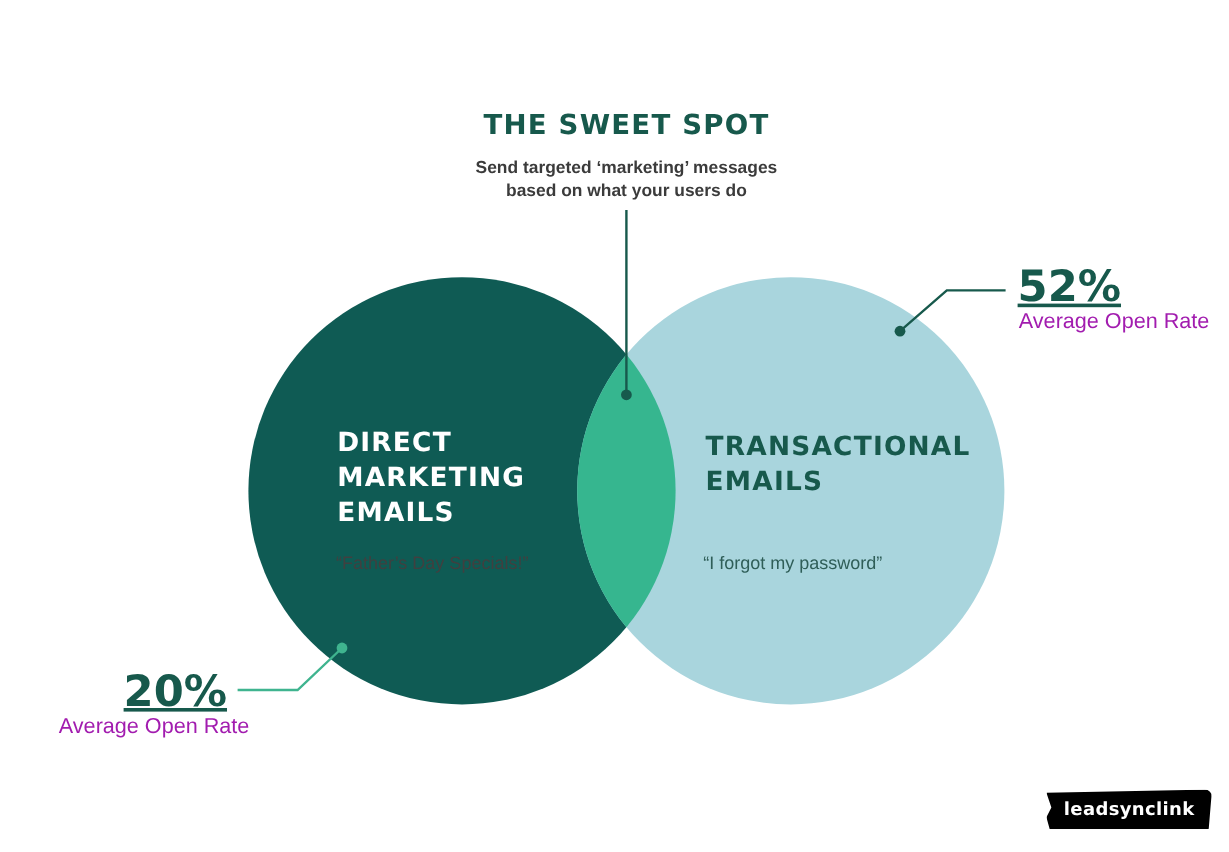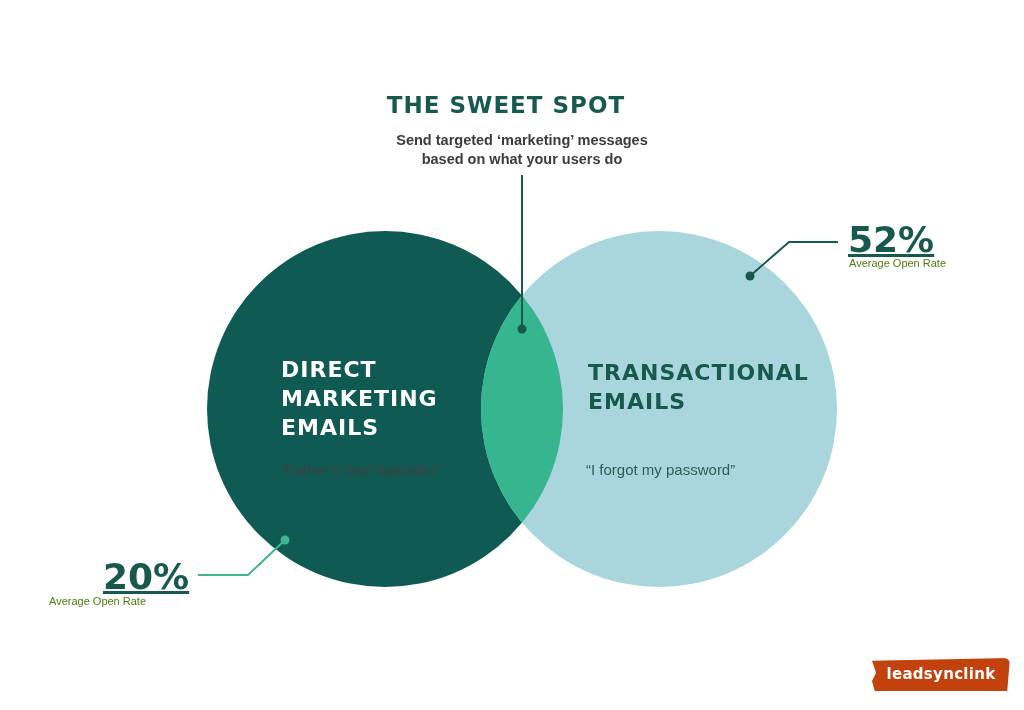--- a/index.html
+++ b/index.html
@@ -4,49 +4,49 @@
 <style>
   html, body { margin: 0; padding: 0; }
   body {
     width: 1024px; height: 710px; position: relative; overflow: hidden;
     background: #ffffff;
     font-family: "Liberation Sans", "DejaVu Sans", sans-serif;
   }
   .abs { position: absolute; }
   svg.venn { position: absolute; left: 0; top: 0; }
   .sweet-title {
-    left: 296px; top: 92px; width: 420px; text-align: center;
+    left: 312px; top: 92px; width: 420px; text-align: center;
     font-weight: 700; font-size: 23px; letter-spacing: 1px; color: #17594c;
     font-family: "DejaVu Sans", sans-serif;
   }
   .sweet-desc {
     left: 352px; top: 131px; width: 340px; text-align: center;
     font-size: 14.5px; line-height: 19px; color: #3b3b3b; font-weight: bold;
   }
   .circle-title {
     font-weight: 700; font-size: 22px; line-height: 29px; letter-spacing: 1px;
     font-family: "DejaVu Sans", sans-serif;
   }
   .left-title { left: 281px; top: 355px; color: #ffffff; width: 200px; }
   .left-quote { left: 280px; top: 461px; color: #404040; font-size: 15px; }
   .right-title { left: 588px; top: 358px; color: #17594c; width: 240px; }
   .right-quote { left: 586px; top: 461px; color: #2f5e58; font-size: 15px; }
   .stat-value {
     font-weight: 700; font-size: 36px; color: #17594c; line-height: 38px;
     font-family: "DejaVu Sans", sans-serif;
     text-decoration: underline;
   }
-  .stat-label { font-size: 11px; color: #4d7c0f; }
+  .stat-label { font-size: 18px; color: #a21caf; }
   .stat-right-value { left: 848px; top: 221px; }
   .stat-right-label { left: 849px; top: 257px; }
   .stat-left-value { left: 103px; top: 558px; }
   .stat-left-label { left: 49px; top: 595px; }
   .brand {
     left: 872px; top: 658px; width: 138px; height: 33px;
-    background: #c2410c; border-radius: 3px 6px 4px 2px;
+    background: #000000; border-radius: 3px 6px 4px 2px;
     color: #ffffff; font-weight: 700; font-size: 15px; line-height: 33px;
     text-align: center; letter-spacing: 0.3px;
     font-family: "DejaVu Sans", sans-serif;
     clip-path: polygon(0% 8%, 100% 0%, 98% 100%, 2% 100%, 0% 70%, 3% 45%);
   }
 </style>
 </head>
 <body>
 
 <svg class="venn" width="1024" height="710">

